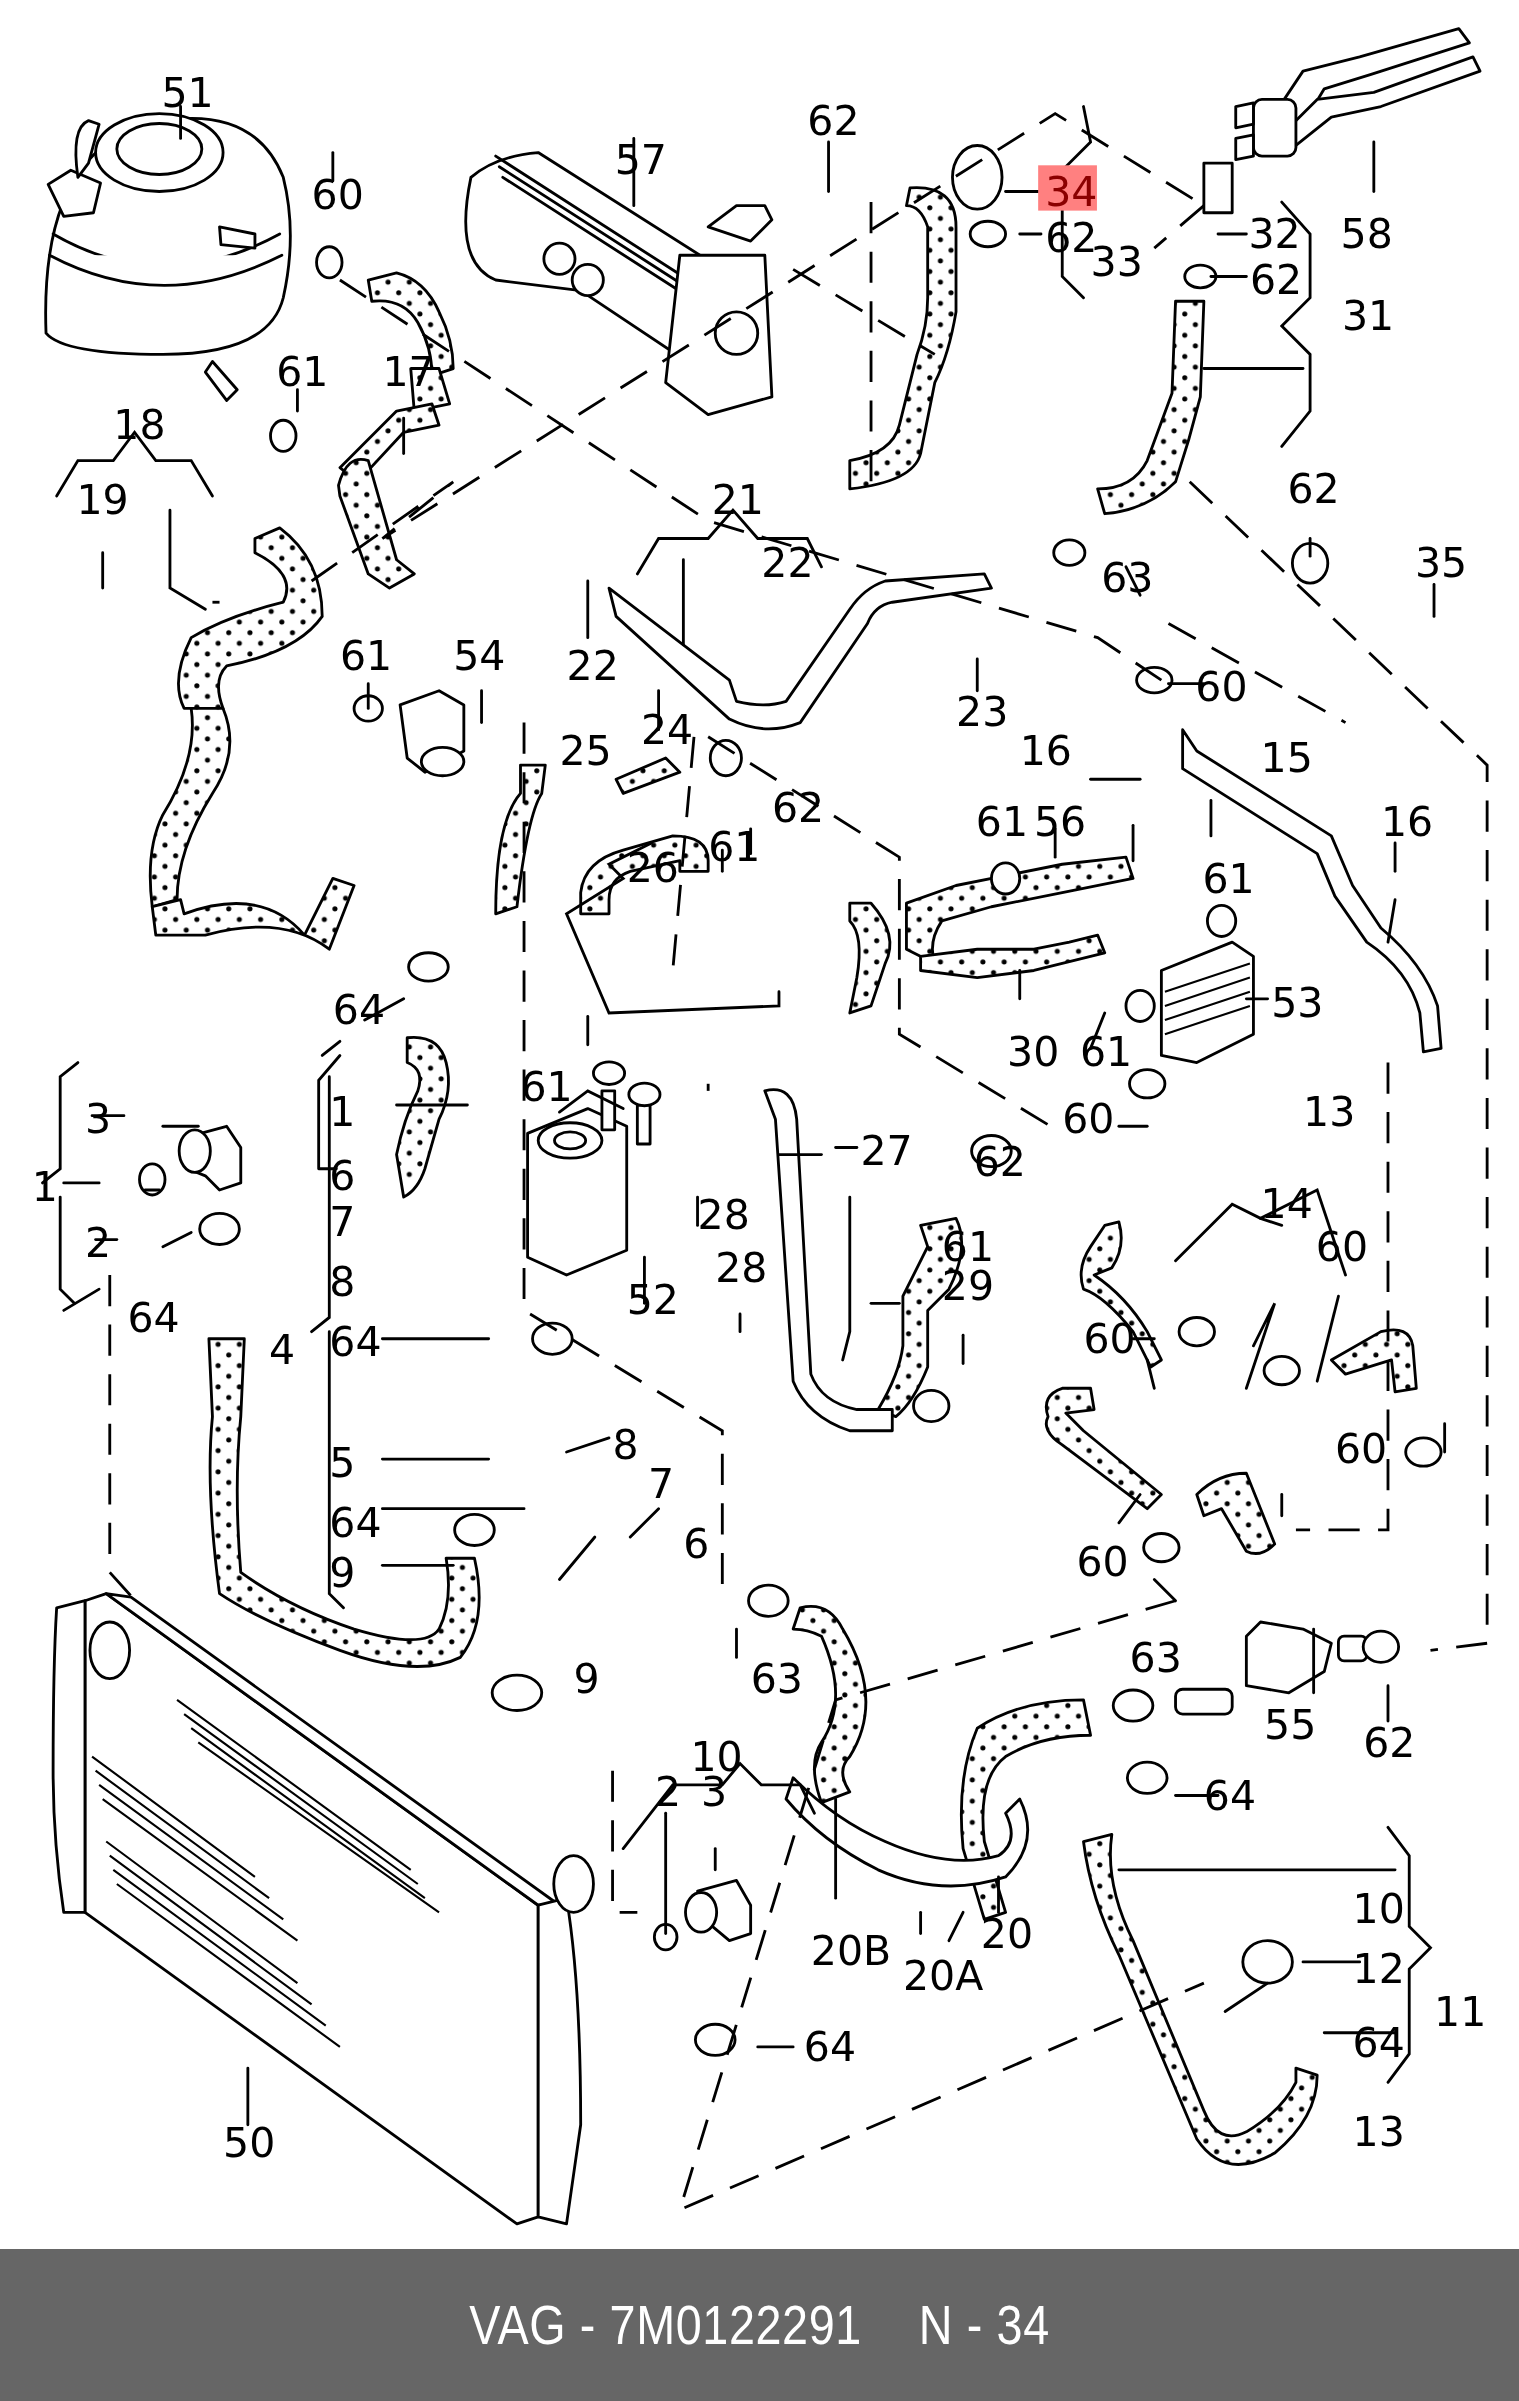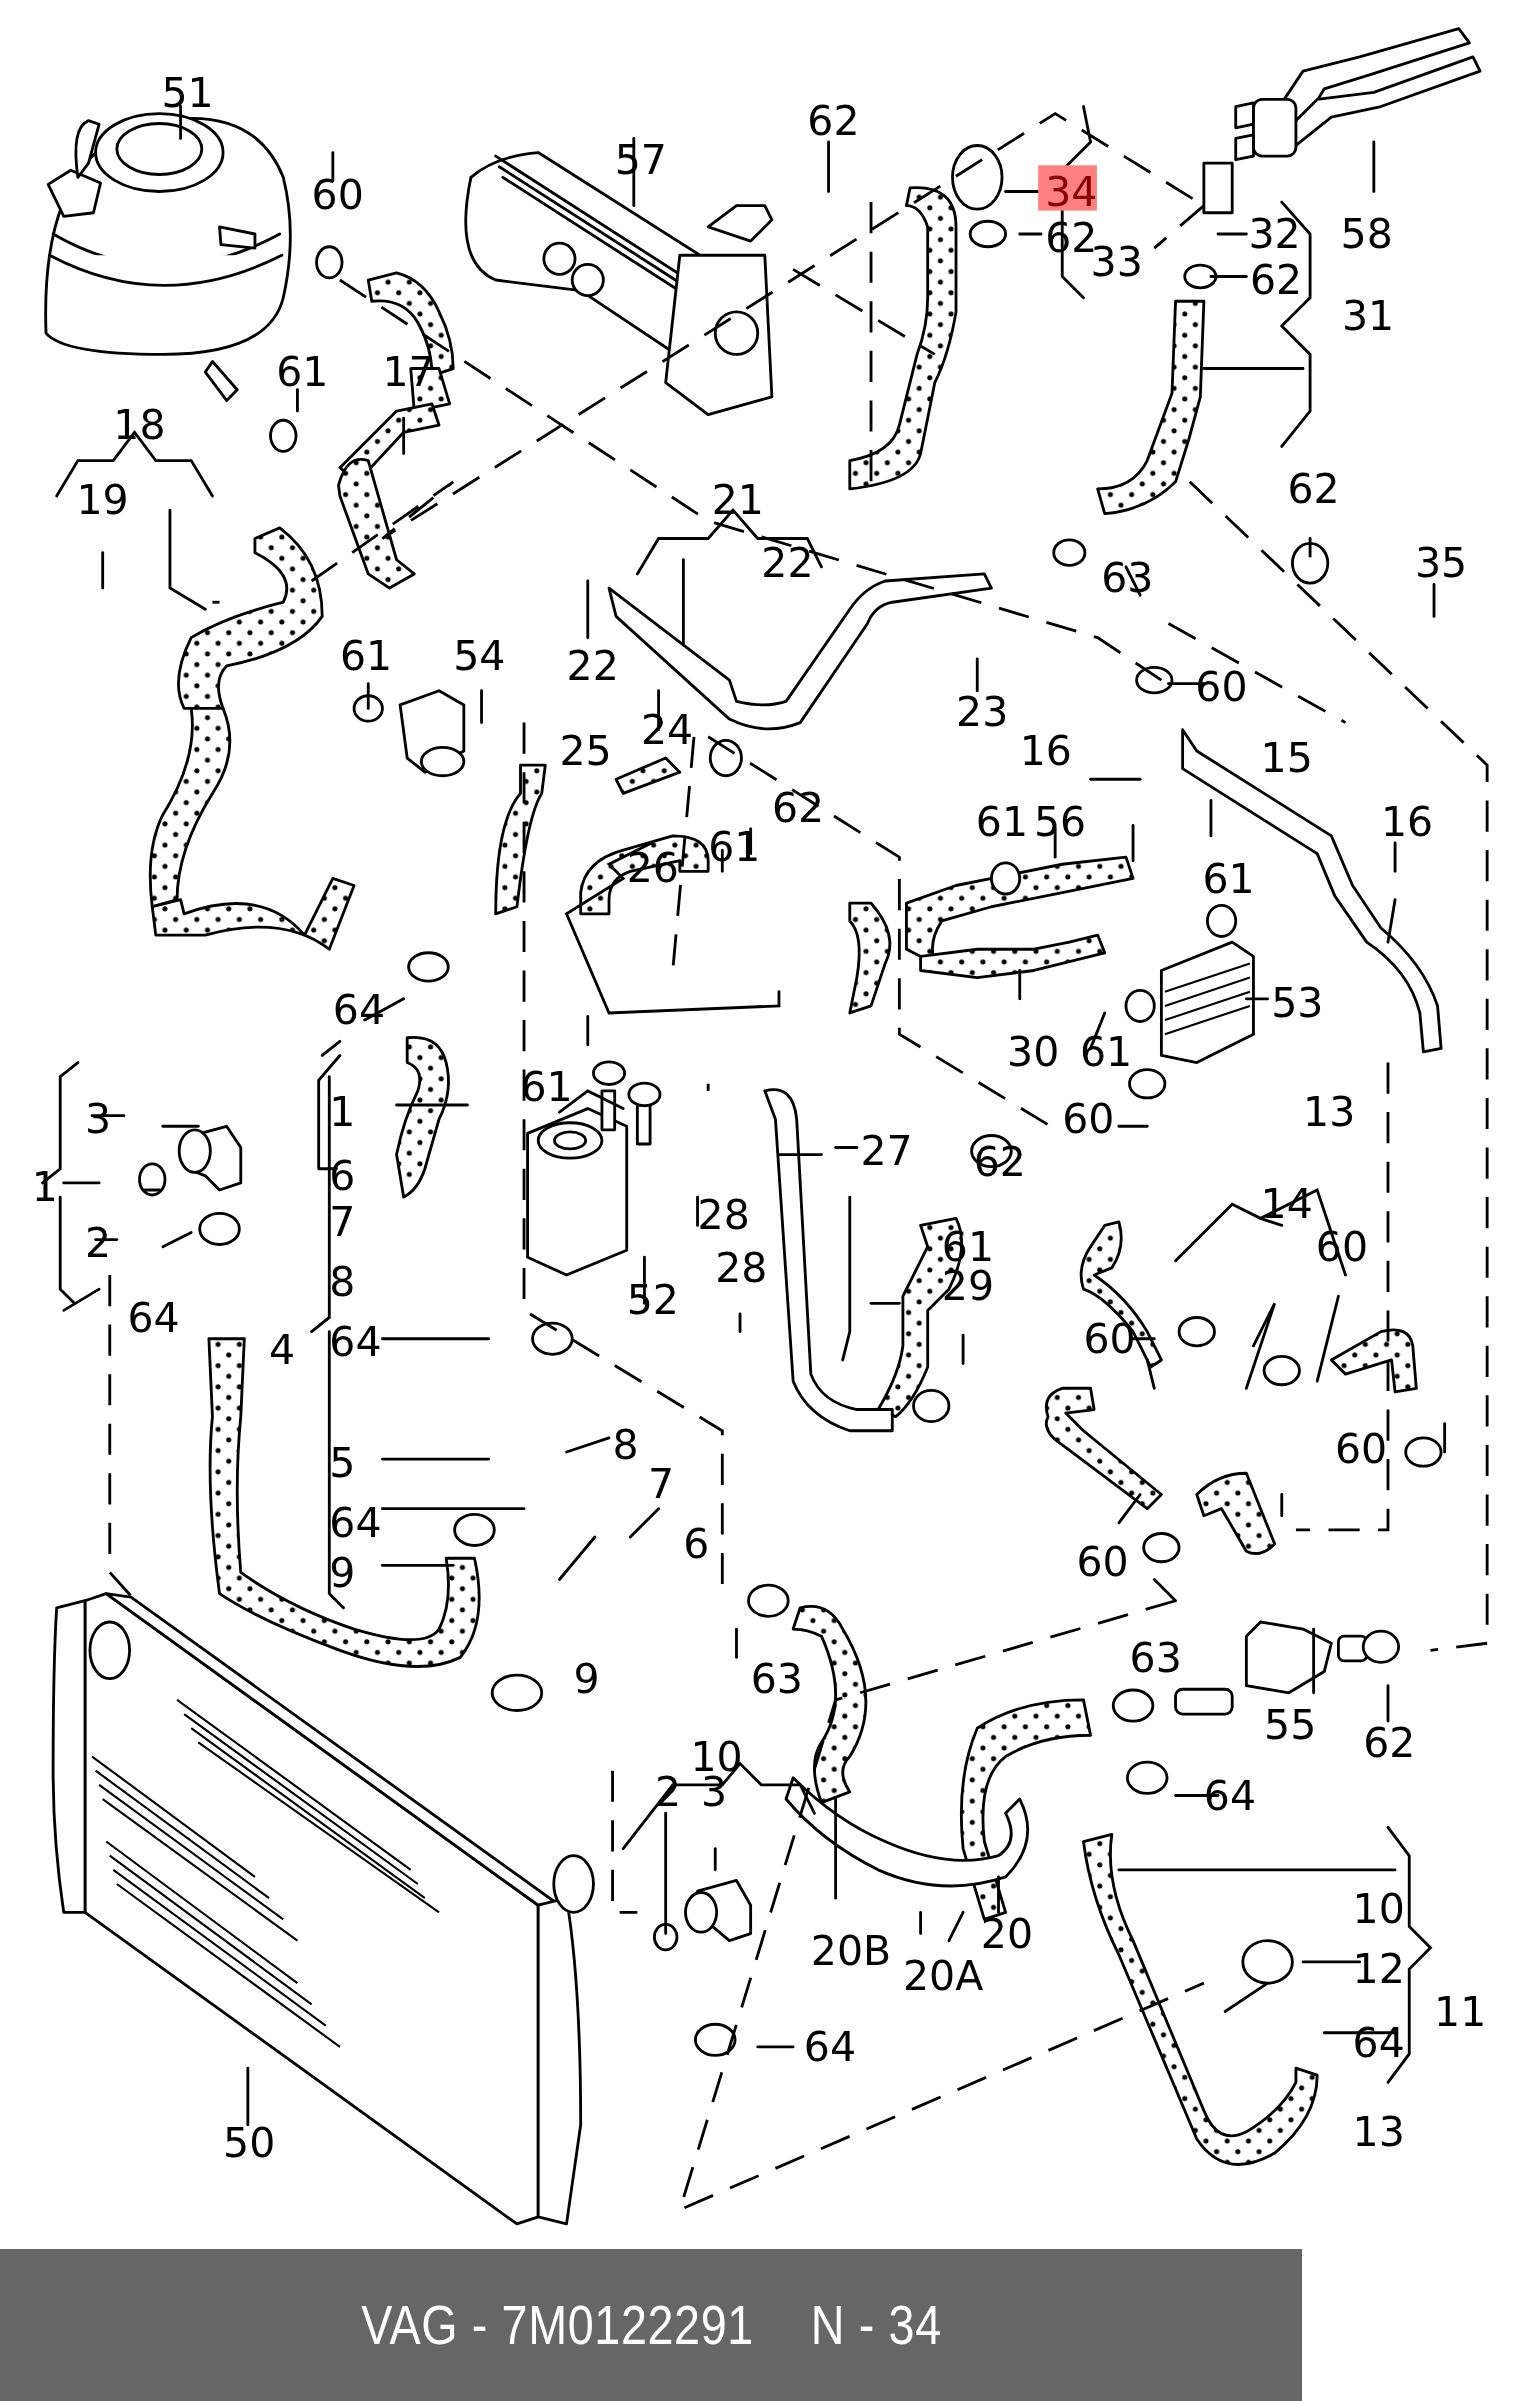--- a/index.html
+++ b/index.html
@@ -6,21 +6,21 @@
   body { width:1519px; height:2401px; position:relative; overflow:hidden; font-family:"Liberation Sans", sans-serif; }
   #diagram { position:absolute; left:0; top:0; width:1519px; height:2249px; }
   #diagram .part { fill:#ffffff; stroke:#000; stroke-width:4; stroke-linejoin:round; stroke-linecap:round; }
   #diagram .hose { fill:url(#dots); stroke:#000; stroke-width:4; stroke-linejoin:round; stroke-linecap:round; }
   #diagram .lead { fill:none; stroke:#000; stroke-width:4; stroke-linecap:round; }
   #diagram .dash { fill:none; stroke:#000; stroke-width:4; stroke-dasharray:44 26; }
   #diagram .thin { fill:none; stroke:#000; stroke-width:3; }
   #diagram text.lbl { font-family:"DejaVu Sans", sans-serif; font-size:58px; fill:#000; transform-box:fill-box; }
   #diagram text.hl { fill:#8b0000; }
   #diagram rect.hl-box { fill:#ff8080; }
-  #footer { position:absolute; left:0; top:2249px; width:1302px; height:152px; background:#666666; display:flex; align-items:center; justify-content:center; }
+  #footer { position:absolute; left:0; top:2249px; width:1519px; height:152px; background:#666666; display:flex; align-items:center; justify-content:center; }
   #footer .ftxt { color:#ffffff; font-family:"Liberation Sans", sans-serif; font-size:55px; letter-spacing:0.7px; transform:scaleX(0.85); white-space:pre; }
   #footer .gap { display:inline-block; width:67px; }
 </style>
 </head>
 <body>
 
 <svg id="diagram" viewBox="0 0 2145 3175" xmlns="http://www.w3.org/2000/svg">
   <defs>
     <pattern id="dots" width="30" height="30" patternUnits="userSpaceOnUse">
       <rect width="30" height="30" fill="#fff"></rect>

